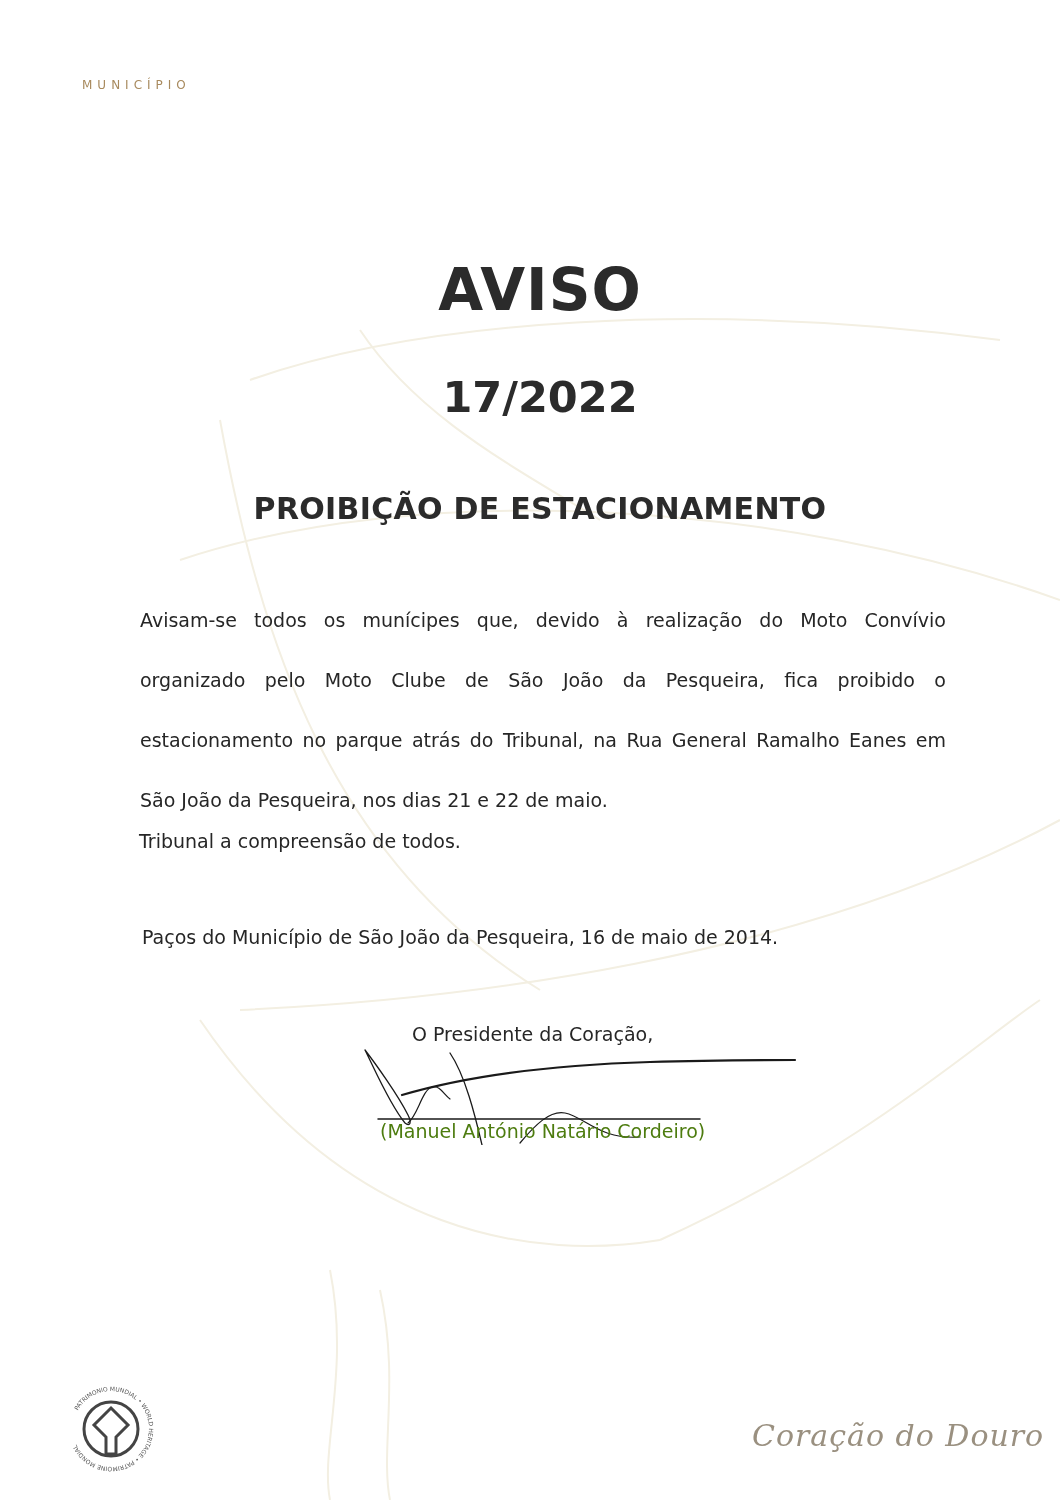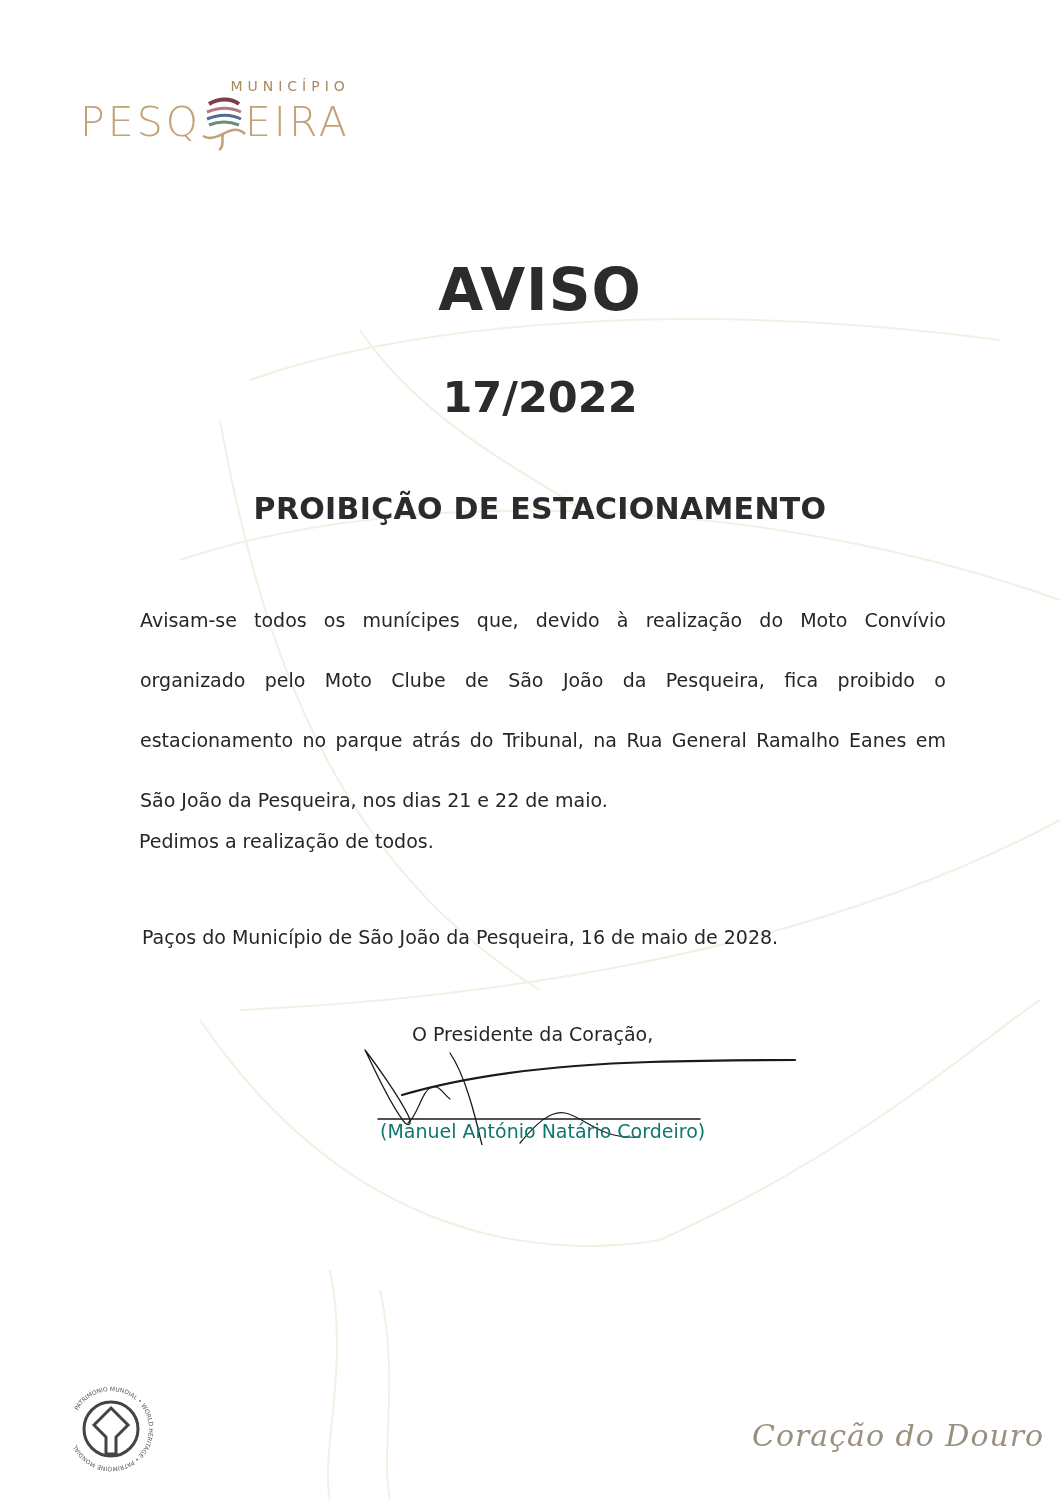--- a/index.html
+++ b/index.html
@@ -1,33 +1,33 @@
 <!DOCTYPE html>
 <html><head>
 <meta charset="utf-8">
 <style>
   html, body { margin:0; padding:0; }
   body { width:1060px; height:1500px; background:#ffffff; position:relative; overflow:hidden;
          font-family:"DejaVu Sans", sans-serif; color:#222; }
   .watermark { position:absolute; left:0; top:0; width:1060px; height:1500px; pointer-events:none; }
   .logo { position:absolute; left:80px; top:78px; }
-  .logo-small { font-family:"DejaVu Sans", sans-serif; font-size:14px; letter-spacing:5px; color:#a88a5e; margin-left:2px;text-align:right; }
+  .logo-small { font-family:"DejaVu Sans", sans-serif; font-size:12px; letter-spacing:5px; color:#a88a5e; margin-left:2px; }
   .logo-big { display:flex; align-items:center; font-family:"DejaVu Sans", sans-serif; font-weight:300; font-size:41px; letter-spacing:3px; color:#c2a278; margin-top:-2px; }
   .logo-big span { display:inline-block; }
   .logo-emblem { display:inline-block; width:48px; height:60px; margin:0 -2px; vertical-align:middle; }
   .title { position:absolute; left:0; width:1080px; text-align:center; font-family:"DejaVu Sans", sans-serif; font-weight:bold; color:#2b2b2b; }
   .t-aviso { top:256px; font-size:58px; letter-spacing:1px; }
   .t-num { top:372px; font-size:43px; }
   .t-sub { top:491px; font-size:30px; letter-spacing:0.3px; }
   .body-text { position:absolute; left:140px; width:806px; top:590px; font-family:"DejaVu Sans", sans-serif;
                font-size:19px; line-height:60px; text-align:justify; color:#262626; }
   .para2 { position:absolute; left:139px; top:830px; font-size:19px; color:#262626; }
   .para3 { position:absolute; left:142px; top:926px; font-size:19px; color:#262626; }
   .sign-title { position:absolute; left:412px; top:1023px; font-size:19px; color:#262626; }
-  .sign-name { position:absolute; left:380px; top:1120px; font-size:19px; color:#0f766e; }
+  .sign-name { position:absolute; left:380px; top:1120px; font-size:19px; color:#4d7c0f; }
   .signature { position:absolute; left:350px; top:1035px; }
   .footer-seal { position:absolute; left:66px; top:1384px; width:90px; height:90px; }
   .footer-text { position:absolute; left:172px; top:1425px; font-size:9.5px; color:#8a8a8a; line-height:16px; }
   .footer-text b { color:#555; font-weight:bold; }
   .coracao { position:absolute; left:752px; top:1418px; font-family:"DejaVu Serif", serif; font-style:italic;
              font-size:30px; color:#9a9080; letter-spacing:1px;text-align:center; }
 </style>
 </head>
 <body>
 
@@ -40,41 +40,29 @@
     <path d="M240 1010 C 460 1000, 800 960, 1060 820"></path>
     <path d="M330 1270 C 350 1370, 320 1450, 330 1500"></path>
     <path d="M380 1290 C 400 1380, 380 1450, 390 1500"></path>
     <path d="M660 1240 C 860 1150, 980 1040, 1040 1000"></path>
     <path d="M360 330 C 420 420, 520 470, 600 520"></path>
   </g>
 </svg>
 
 <div class="logo">
   <div class="logo-small">MUNICÍPIO</div>
-  <div class="logo-big">
-    <span>PESQ</span>
-    <svg class="logo-emblem" viewBox="0 0 48 60">
-      <path d="M10 12 C 20 6, 32 6, 40 12" stroke="#7a3f4a" stroke-width="4" fill="none"></path>
-      <path d="M8 20 C 20 15, 32 15, 42 20" stroke="#b07a86" stroke-width="3" fill="none"></path>
-      <path d="M8 27 C 20 22, 32 22, 42 27" stroke="#4b6f95" stroke-width="3" fill="none"></path>
-      <path d="M10 33 C 20 29, 30 29, 40 33" stroke="#6a8d7a" stroke-width="3" fill="none"></path>
-      <path d="M4 44 C 14 50, 24 40, 34 38 C 40 37, 44 40, 46 42" stroke="#c2a278" stroke-width="2.5" fill="none"></path>
-      <path d="M24 42 C 22 48, 26 54, 20 58" stroke="#c2a278" stroke-width="2.5" fill="none"></path>
-    </svg>
-    <span>EIRA</span>
-  </div>
 </div>
 
 <div class="title t-aviso">AVISO</div>
 <div class="title t-num">17/2022</div>
 <div class="title t-sub">PROIBIÇÃO DE ESTACIONAMENTO</div>
 
 <div class="body-text">Avisam-se todos os munícipes que, devido à realização do Moto Convívio organizado pelo Moto Clube de São João da Pesqueira, fica proibido o estacionamento no parque atrás do Tribunal, na Rua General Ramalho Eanes em São João da Pesqueira, nos dias 21 e 22 de maio.</div>
-<div class="para2">Pedimos a realização de todos.</div>
-<div class="para3">Paços do Município de São João da Pesqueira, 16 de maio de 2028.</div>
+<div class="para2">Tribunal a compreensão de todos.</div>
+<div class="para3">Paços do Município de São João da Pesqueira, 16 de maio de 2014.</div>
 
 <div class="sign-title">O Presidente da Coração,</div>
 <svg class="signature" width="460" height="110" viewBox="0 0 460 110">
   <g fill="none" stroke="#1a1a1a" stroke-linecap="round">
     <path d="M15 15 C 25 35, 40 70, 55 88 C 60 92, 62 88, 58 80 C 48 60, 25 28, 15 15" stroke-width="1.3"></path>
     <path d="M52 60 C 120 40, 200 30, 300 27 C 360 25, 410 25, 445 25" stroke-width="2.2"></path>
     <path d="M58 88 C 68 80, 72 55, 82 52 C 90 50, 94 60, 100 64" stroke-width="1.2"></path>
     <path d="M100 18 C 115 40, 125 80, 132 110" stroke-width="1.3"></path>
     <path d="M170 108 C 185 90, 200 75, 215 78 C 235 82, 250 105, 290 102" stroke-width="1.2"></path>
     <path d="M28 84 L 350 84" stroke-width="1.5"></path>

